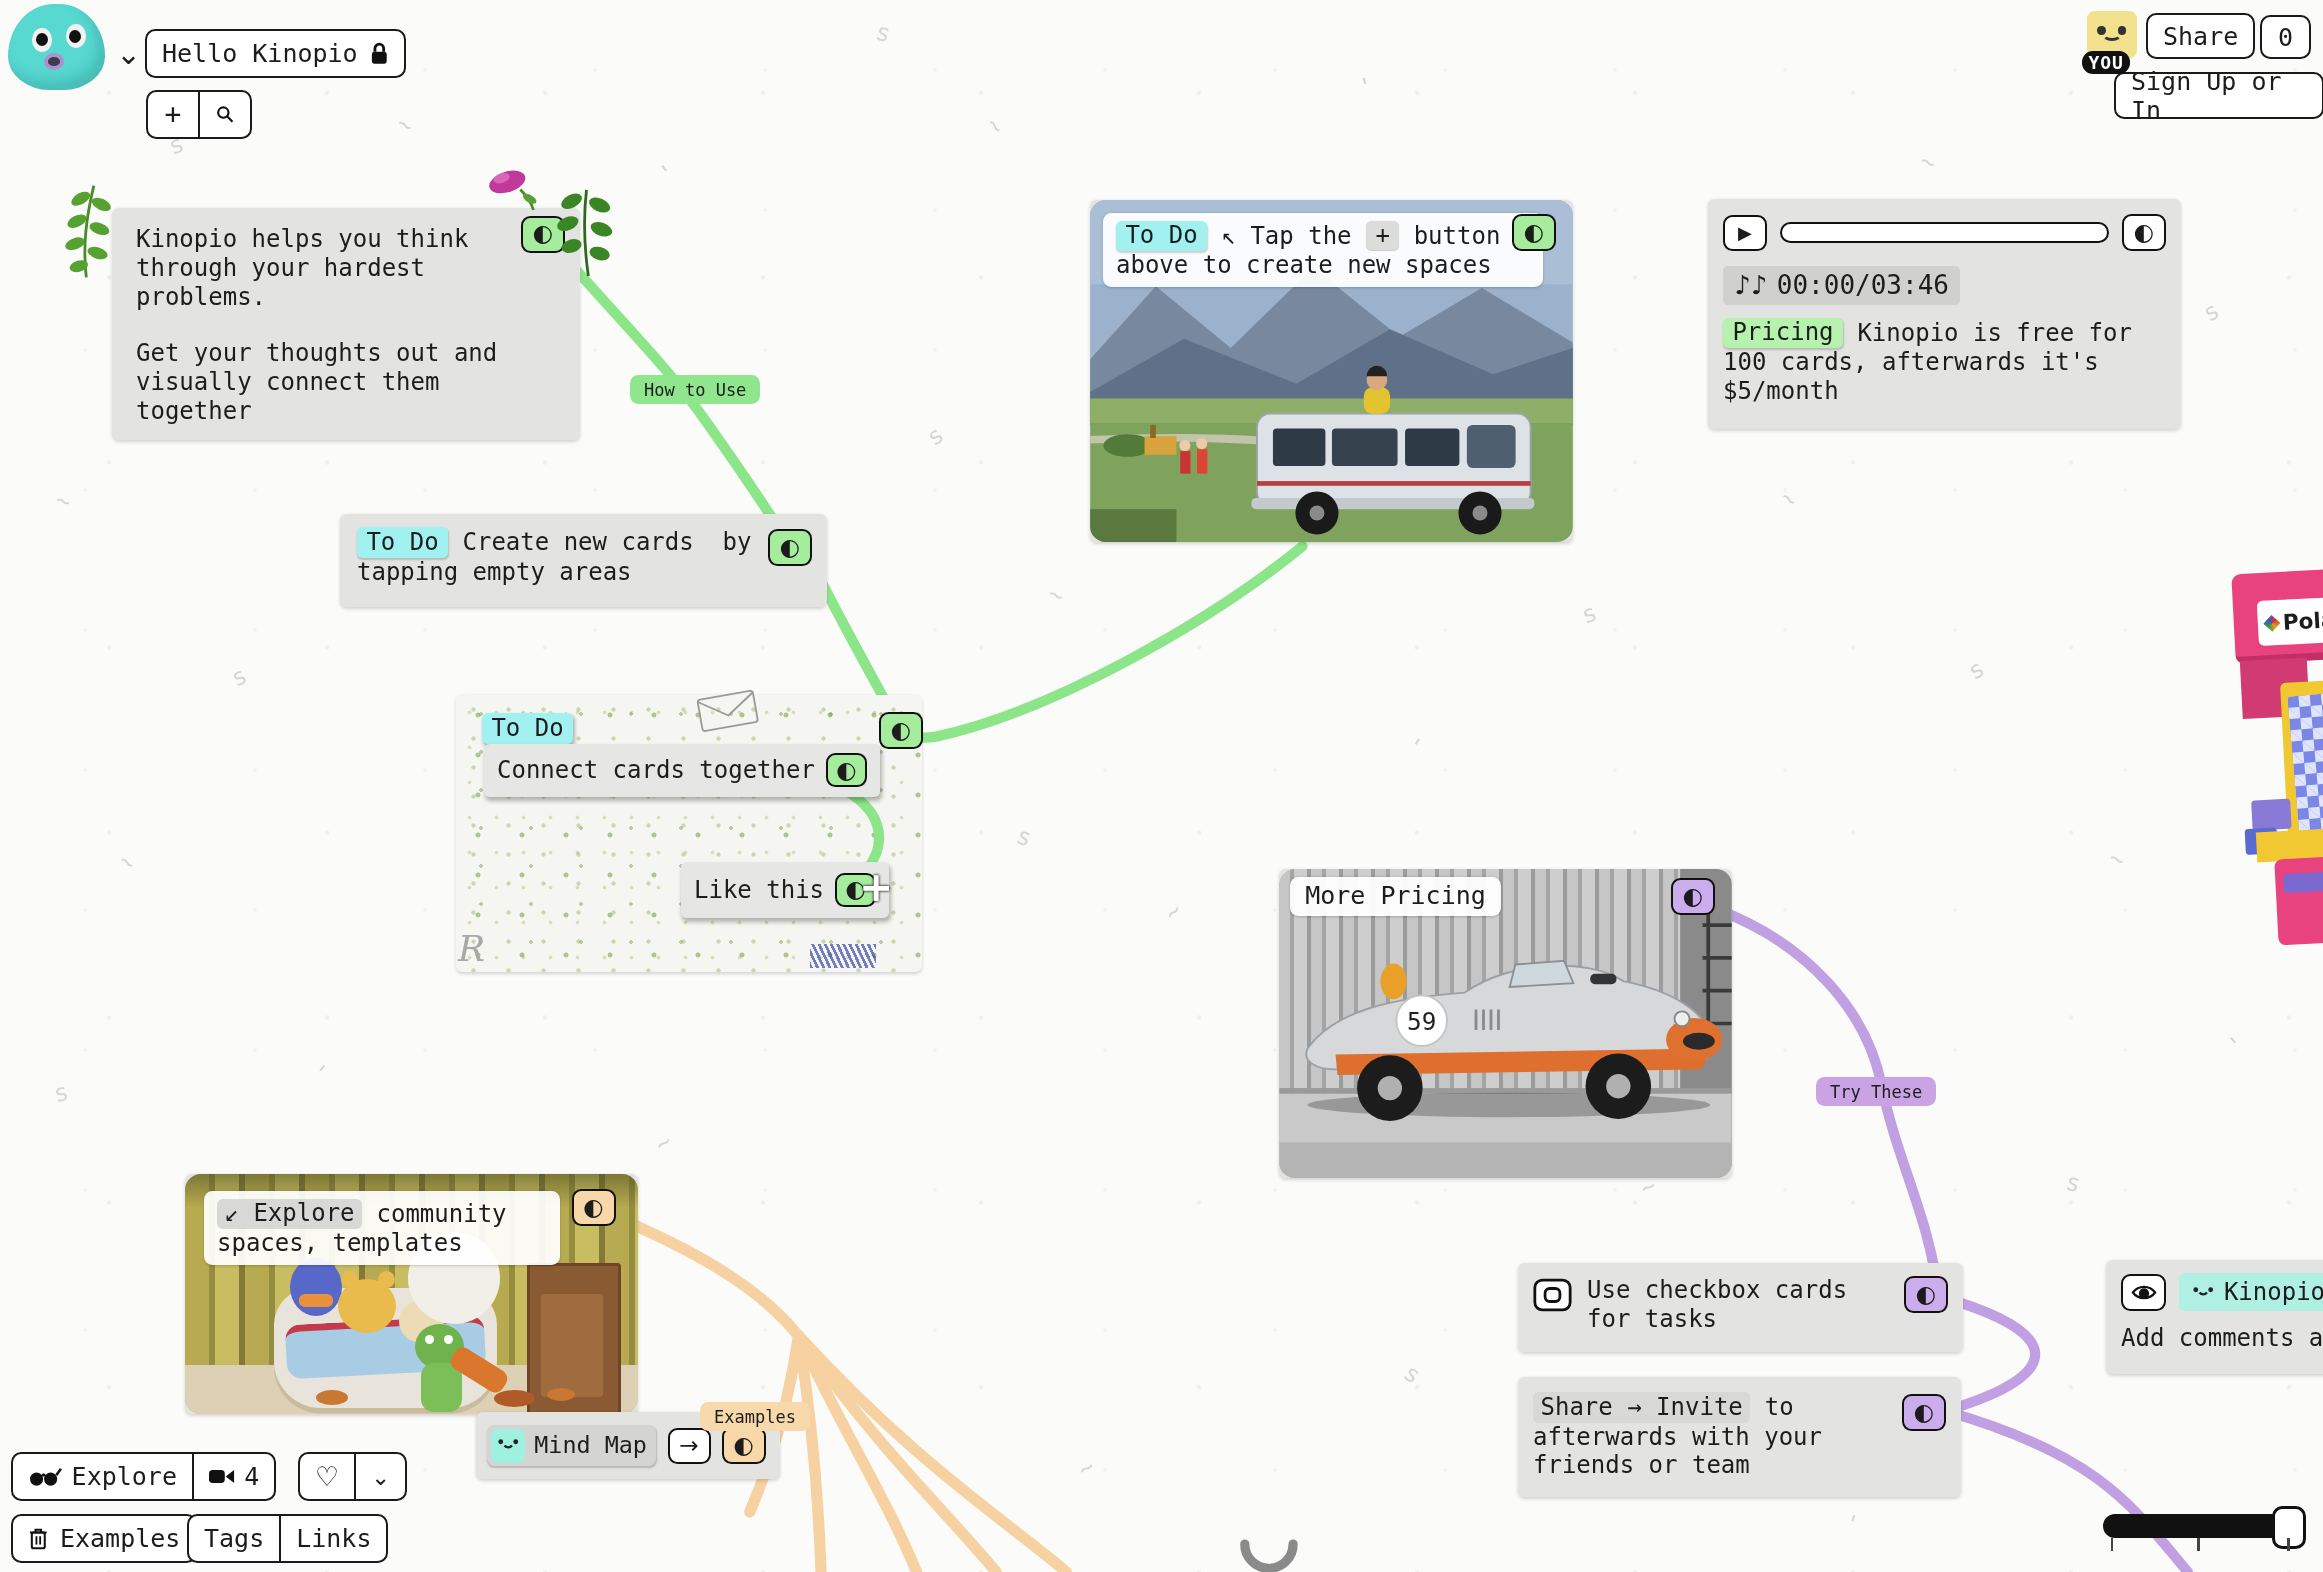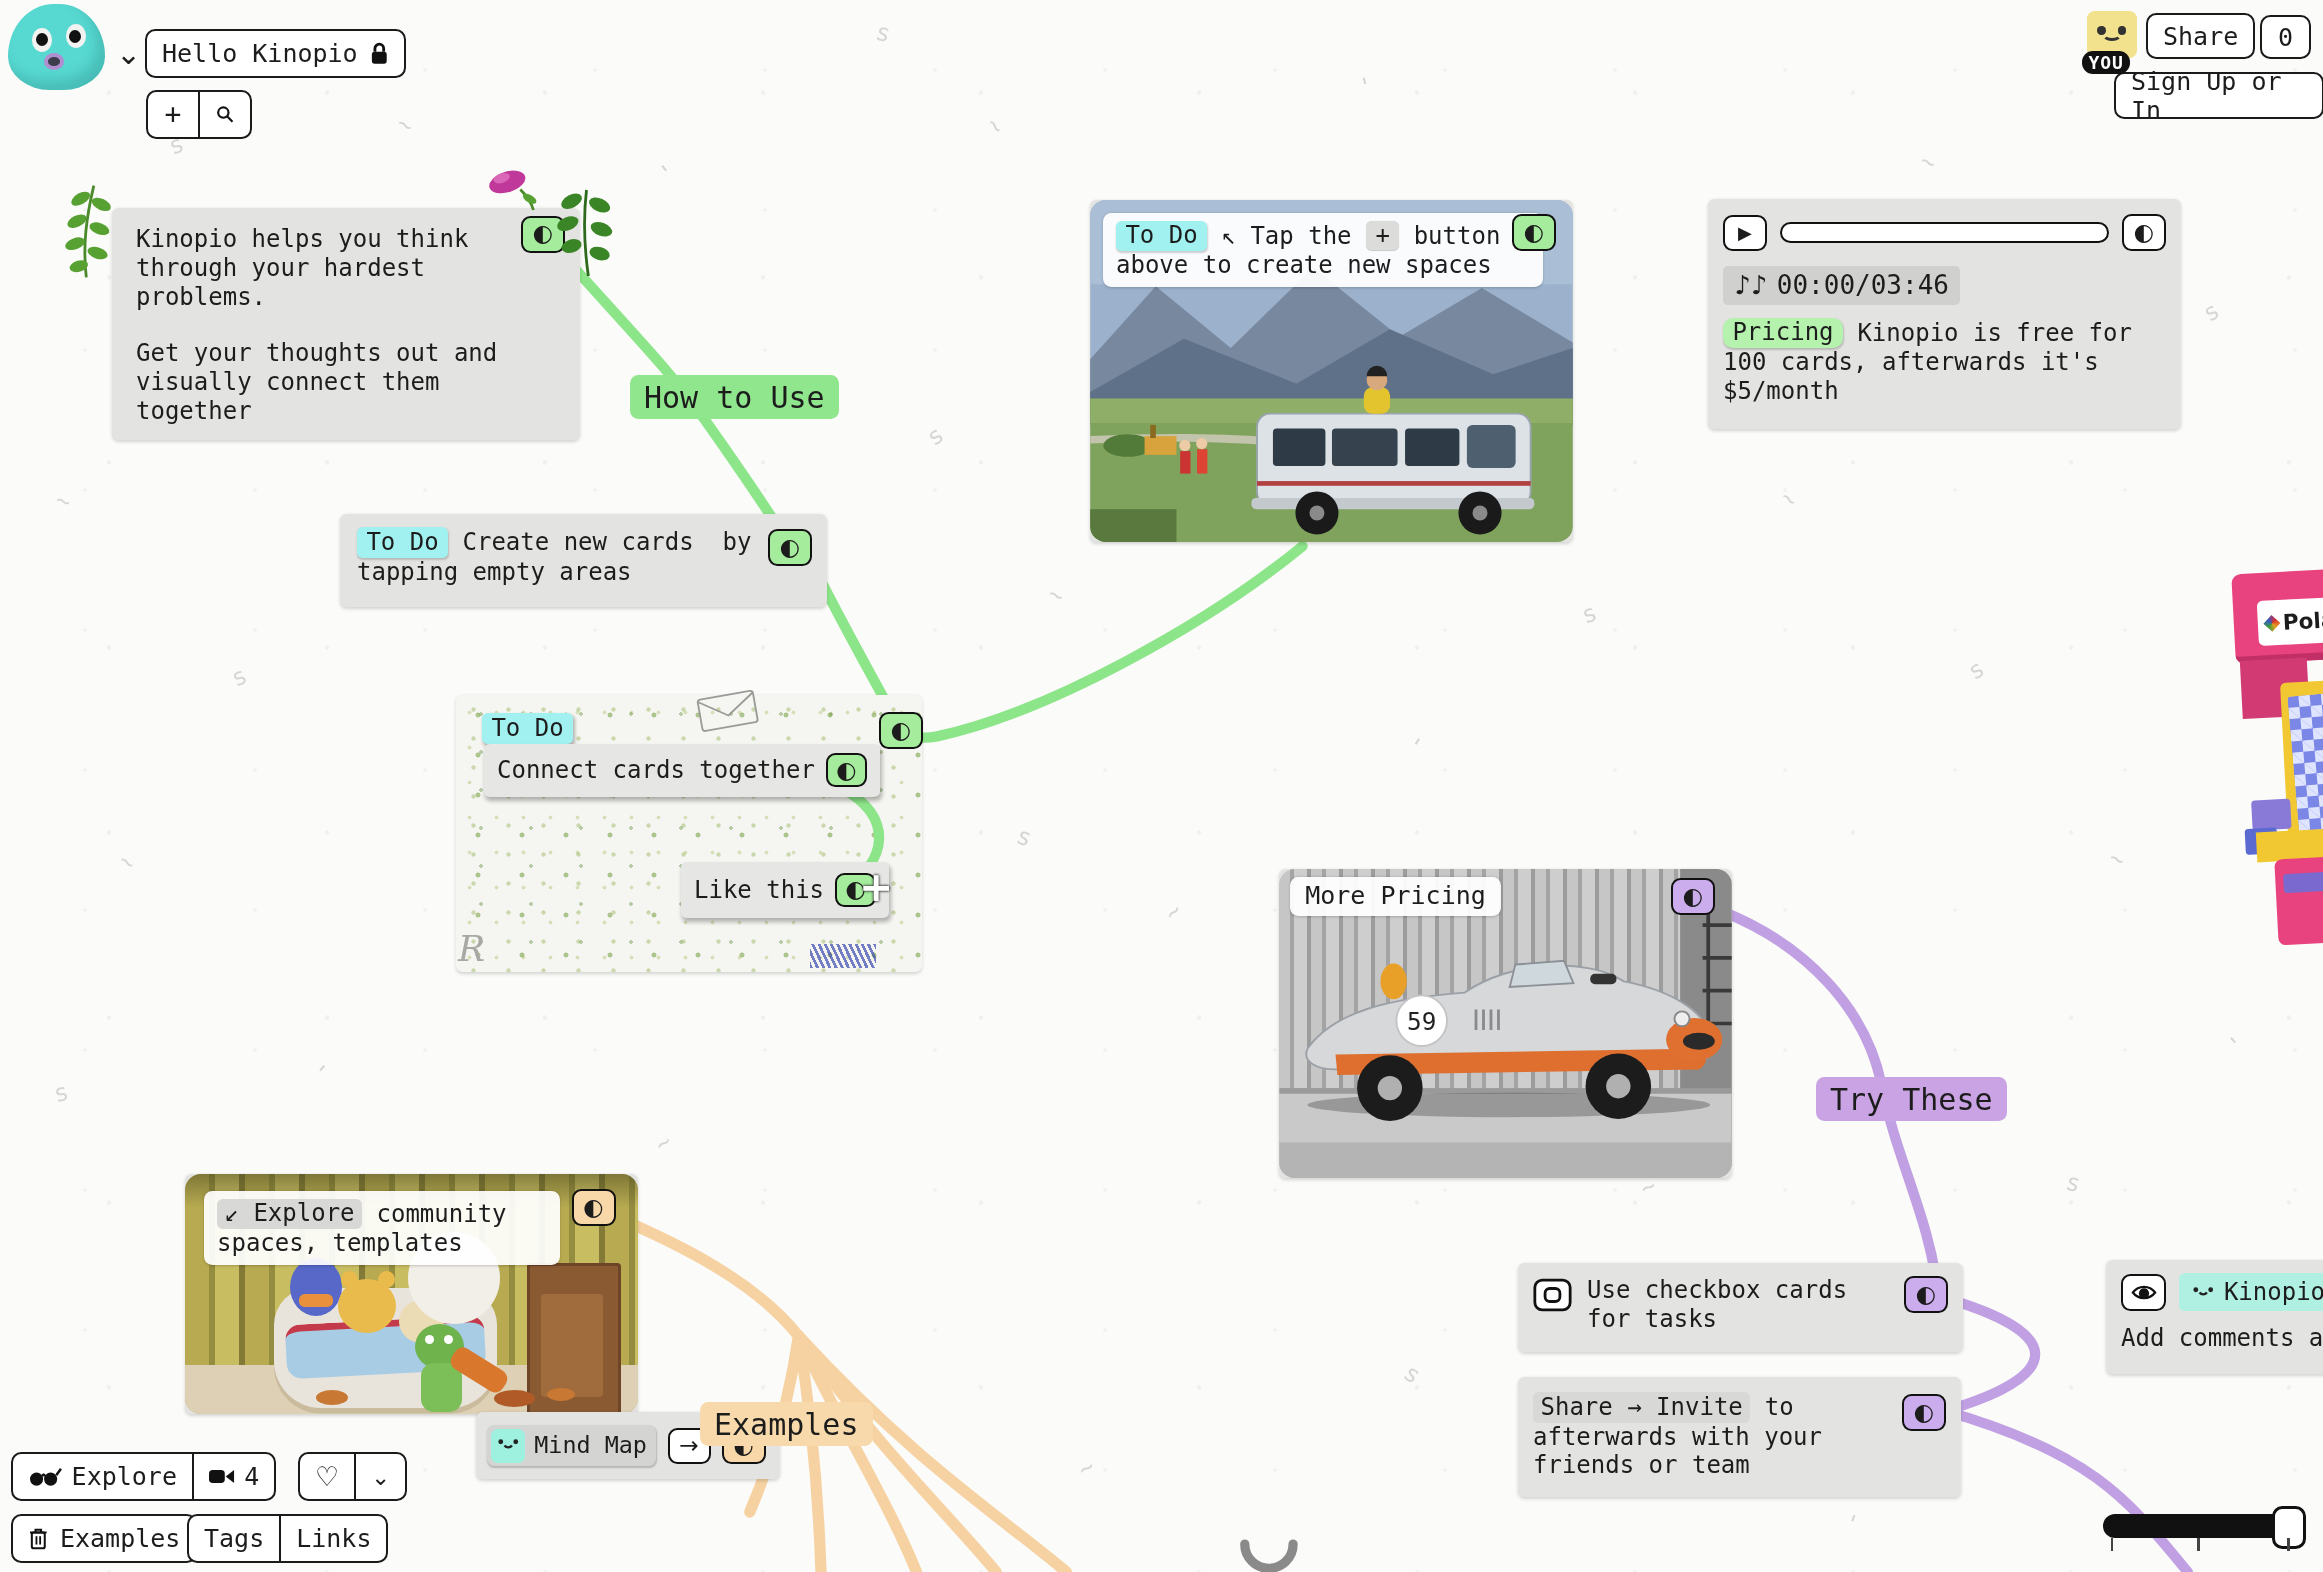--- a/index.html
+++ b/index.html
@@ -25,24 +25,24 @@
 
   
   .card { position:absolute; background:#e3e3e1; border-radius:6.6px; z-index:2;
     box-shadow:0 1.9px 3.7px rgba(0,0,0,.16); font-size:24px; line-height:1.2; }
   .connector { position:absolute; width:44px; height:37px; border:2.8px solid #111; border-radius:9.4px;
     display:flex; align-items:center; justify-content:center; z-index:4;
     font-family:"DejaVu Sans", sans-serif; font-size:23.4px; line-height:1; }
   .conn-green { background:#a5ed9d; } .conn-white { background:#fff; }
   .conn-purple { background:#cbaced; } .conn-peach { background:#f8d8a8; }
   .tag { display:inline-block; border-radius:5.6px; padding:0.9px 9.4px; box-shadow:0.9px 1.9px 1.9px rgba(0,0,0,.18); }
-  .tag-cyan { background:#a2f1f1; } .tag-green { background:#b5f2ae;border-radius:10px; }
+  .tag-cyan { background:#a2f1f1; } .tag-green { background:#b5f2ae; }
   .hl { display:inline-block; background:#d8d8d6; border-radius:5.6px; padding:0.9px 7.5px; }
   .key { display:inline-block; background:#dcdcda; border-radius:5.6px; padding:0 9.4px; box-shadow:0 0.9px 0.9px rgba(0,0,0,.2); }
-  .line-label { position:absolute; z-index:3; border-radius:8.4px; padding:4.7px 14px; font-size:30px; }
+  .line-label { position:absolute; z-index:3; border-radius:8.4px; padding:4.7px 14px; font-size:17px; }
   .photo { position:absolute; inset:0; overflow:hidden; border-radius:16px; }
   .overlay-pill { position:absolute; background:rgba(255,255,255,.93); border-radius:8.4px; padding:7.5px 13px; z-index:3;
     box-shadow:0 0.9px 2.8px rgba(0,0,0,.2); }
   .pre { white-space:pre-wrap; }
 
   
   .blob { position:absolute; left:7.5px; top:3.7px; width:97px; height:86px; background:#57d9d2; z-index:6;
     border-radius:48% 48% 44% 44% / 62% 62% 40% 40%; box-shadow:inset -7.5px -9.4px 13px rgba(0,60,60,.18); }
   .blob .eye { position:absolute; width:20.6px; height:24px; background:#f2f2f0; border-radius:50%; }
   .blob .pupil { position:absolute; width:12px; height:13px; background:#111; border-radius:50%; }

